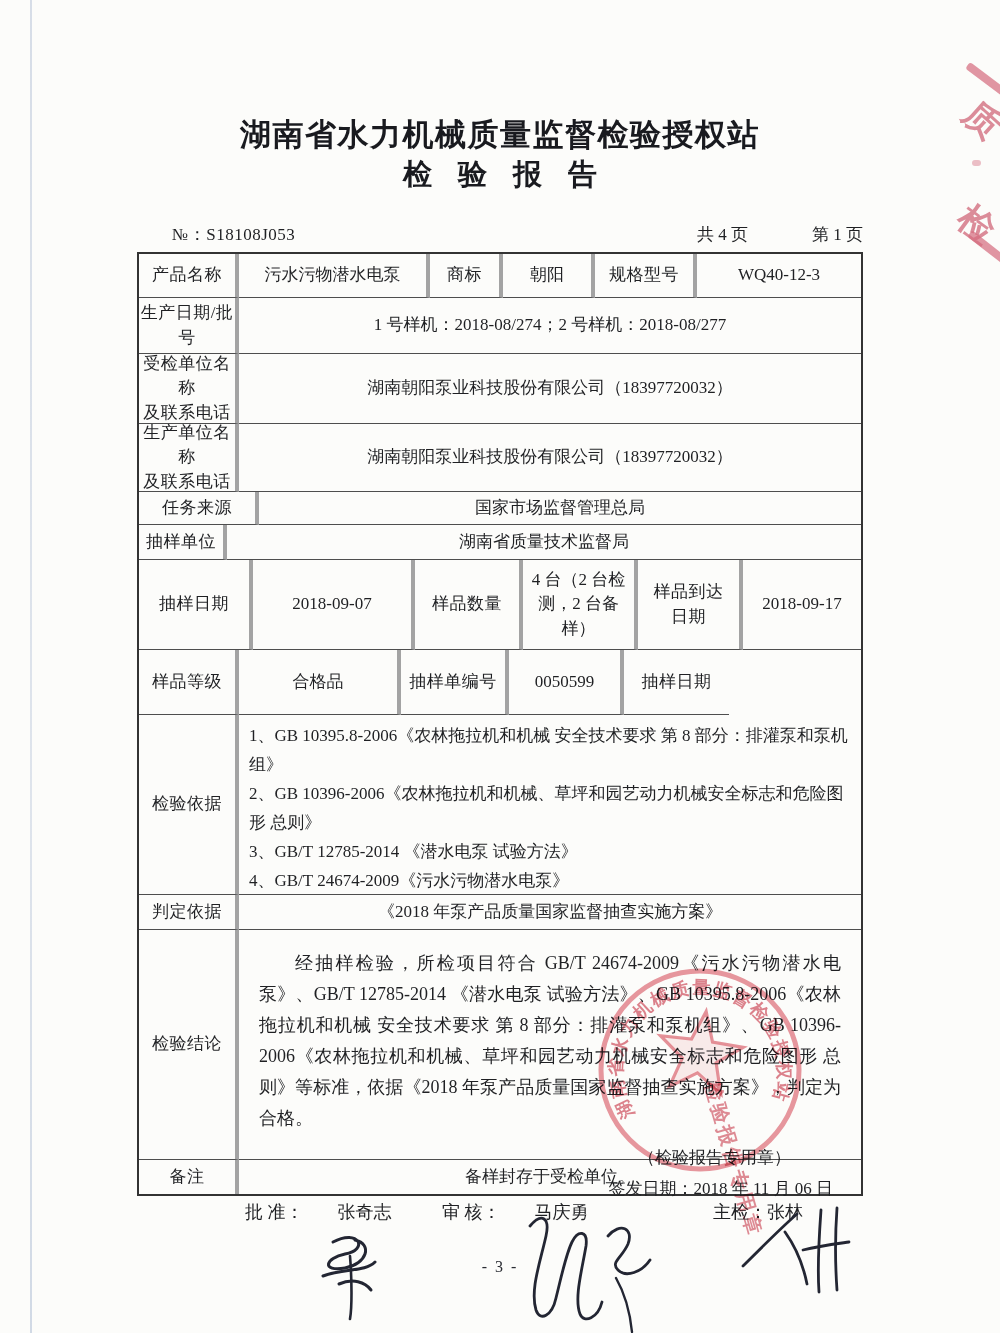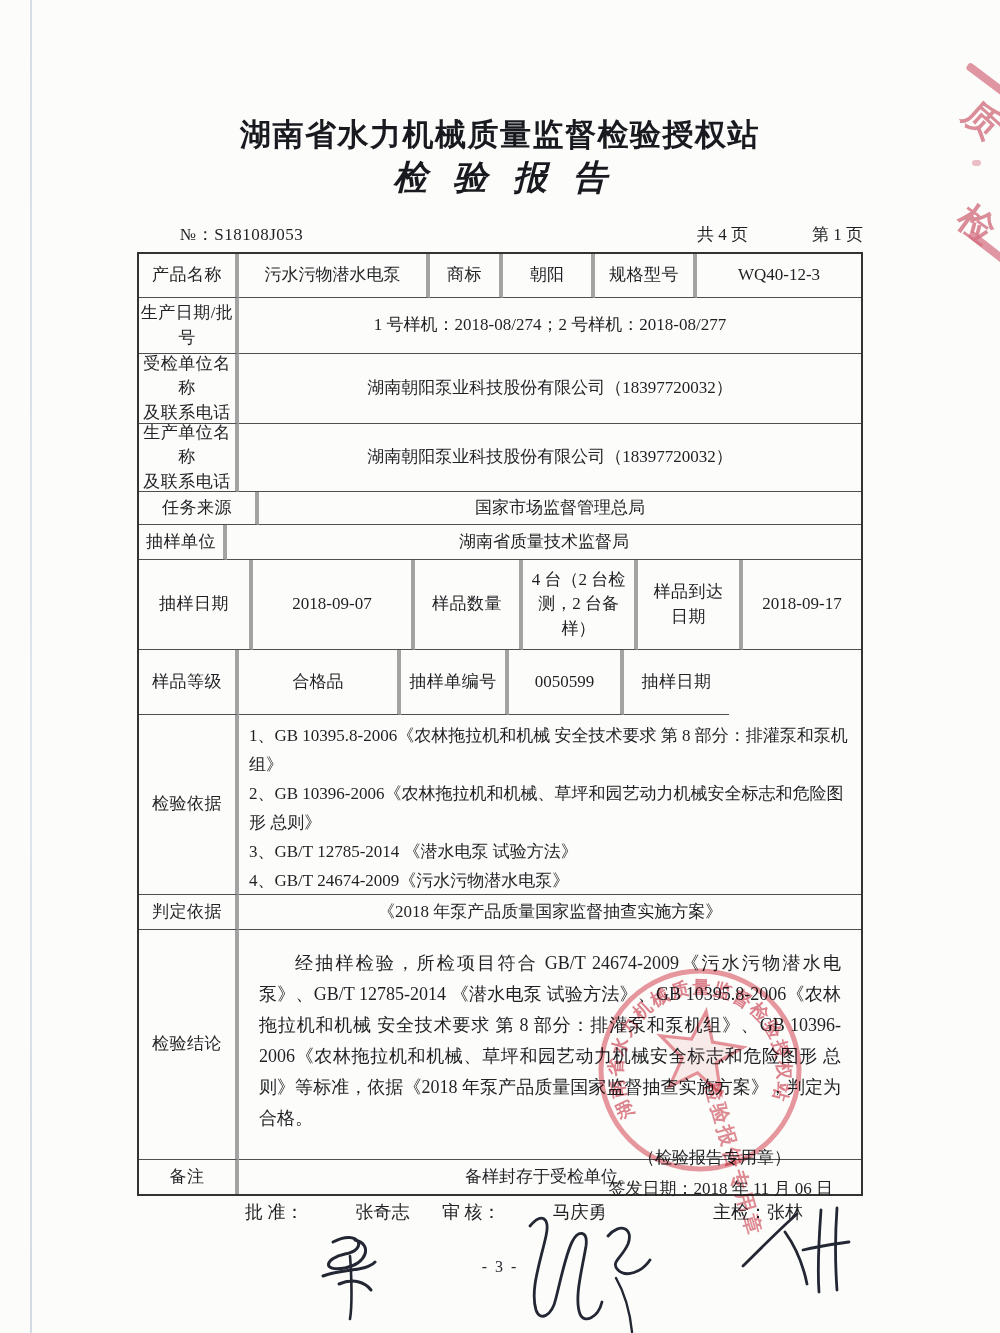--- a/index.html
+++ b/index.html
@@ -8,22 +8,22 @@
     background:#fcfcfa;
     font-family:"Liberation Serif","DejaVu Serif",serif;
     color:#1f2023;
   }
   .scan-line{position:absolute;top:0;left:30px;width:2px;height:1333px;
     background:linear-gradient(#b8c4d8,#c6d0e0 60%,#aebdd4);opacity:.55;}
   
   .org-title{position:absolute;top:114px;left:0;width:100%;text-align:center;
     font-size:31px;font-weight:bold;letter-spacing:1.5px;color:#191a1f;}
   .doc-title{position:absolute;top:155px;left:0;width:100%;text-align:center;
-    font-size:34px;font-weight:bold;letter-spacing:26px;text-indent:26px;color:#191a1f;font-style:italic;}
-  .report-no{position:absolute;top:223px;left:172px;font-size:17px;letter-spacing:.5px;margin-left:8px;}
+    font-size:29px;font-weight:bold;letter-spacing:26px;text-indent:26px;color:#191a1f;}
+  .report-no{position:absolute;top:223px;left:172px;font-size:17px;letter-spacing:.5px;}
   .page-info{position:absolute;top:223px;left:697px;width:166px;display:flex;
     justify-content:space-between;font-size:17px;}
   
   .tbl{position:absolute;top:252px;left:137px;width:726px;height:944px;
     border:2px solid #333;background:transparent;box-sizing:border-box;
     display:flex;flex-direction:column;}
   .row{display:flex;width:100%;box-sizing:border-box;}
   .c{box-sizing:border-box;border-right:4px solid #a3a3a3;border-bottom:1px solid #4e4e4e;
     display:flex;align-items:center;justify-content:center;text-align:center;
     font-size:17px;line-height:1.45;white-space:pre-line;}
@@ -32,21 +32,21 @@
   .lab{letter-spacing:.5px;}
   .txt{display:block;text-align:left;white-space:normal;padding:6px 10px;}
   .txt p{margin:0;line-height:29px;}
   .concl{display:block;text-align:left;white-space:normal;padding:10px 12px 0 12px;}
   .concl .para{margin:8px;line-height:31px;text-indent:2em;text-align:justify;font-size:18px;}
   .concl .stampnote{margin:0;line-height:31px;text-align:right;padding-right:58px;}
   .concl .issue{margin:0;line-height:31px;text-align:right;padding-right:16px;}
   
   .sig-line{position:absolute;top:1200px;left:0;width:100%;font-size:18px;}
   .sig-group{position:absolute;white-space:nowrap;}
-  .sig-name{margin-left:52px;}
+  .sig-name{margin-left:34px;}
   .page-num{position:absolute;top:1258px;left:0;width:100%;text-align:center;
     font-size:16px;letter-spacing:2px;color:#2a2c33;}
   .signature{position:absolute;}
   .signature svg{overflow:visible;}
   
   .seal{position:absolute;top:963px;left:593px;width:214px;height:214px;
     mix-blend-mode:multiply;opacity:.88;}
   .seal-diag{position:absolute;top:1078px;left:724px;transform:rotate(74deg);
     transform-origin:left top;font-size:20px;letter-spacing:3px;
     color:rgba(205,70,85,.62);mix-blend-mode:multiply;white-space:nowrap;font-weight:bold;}

